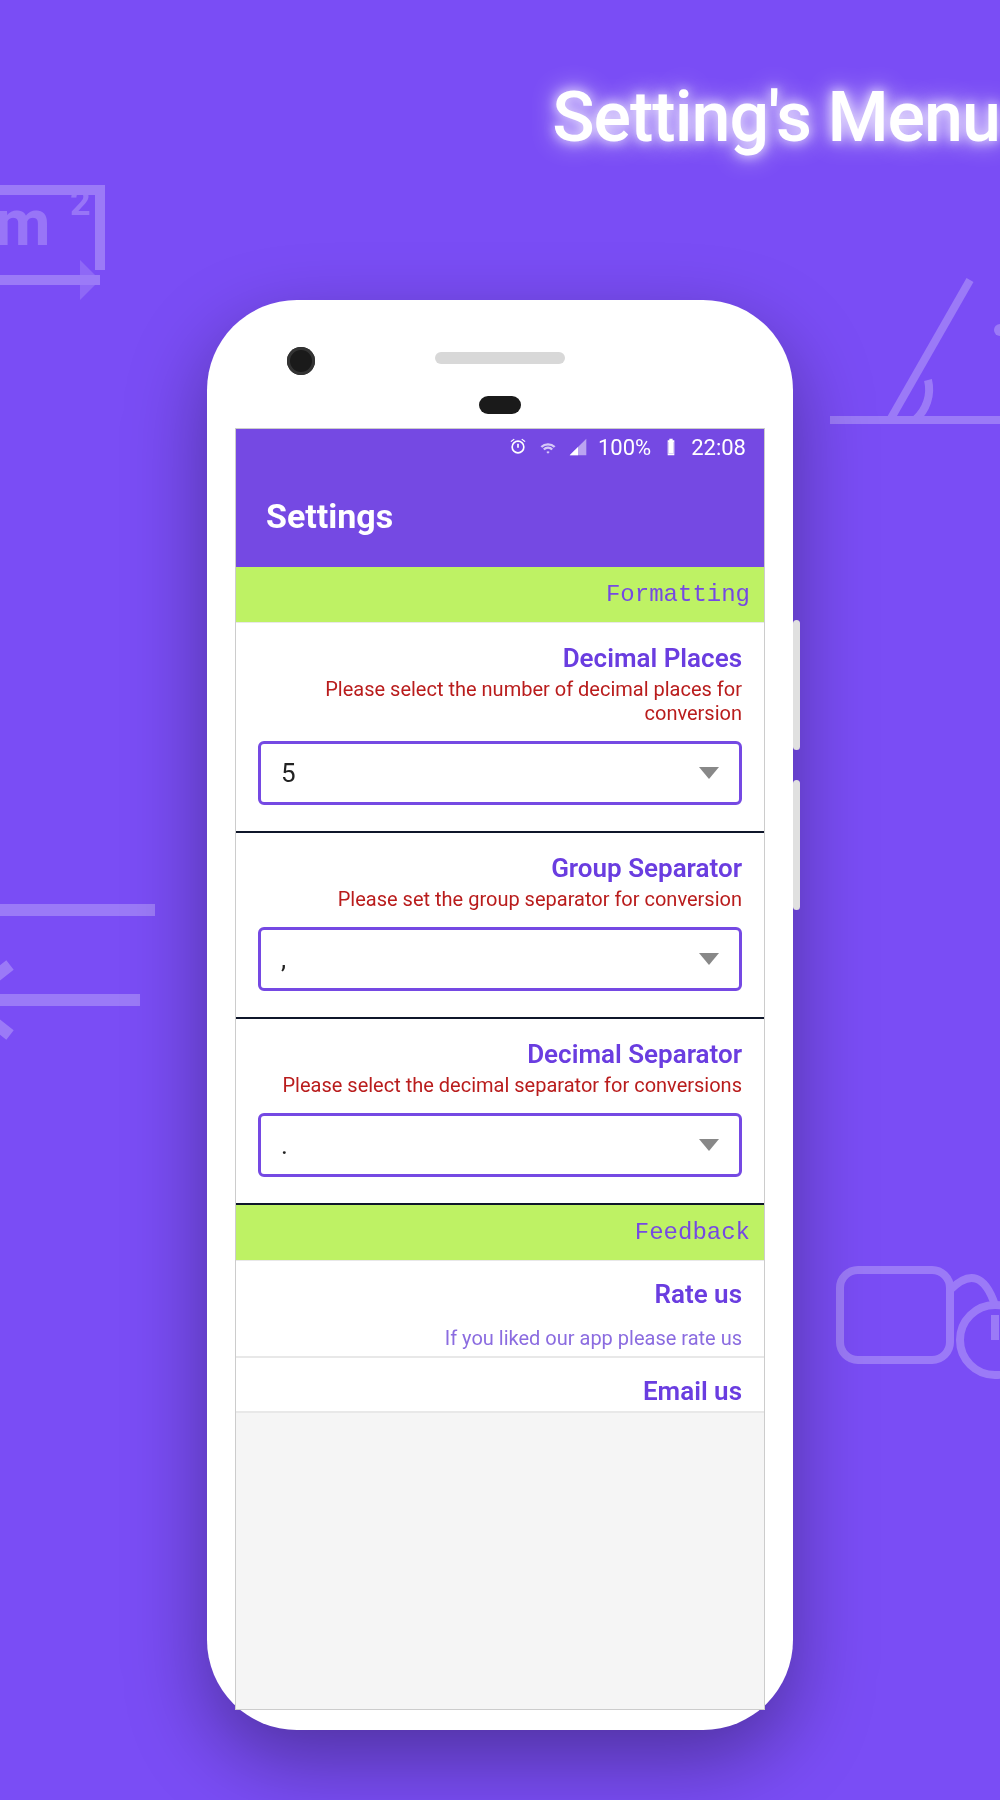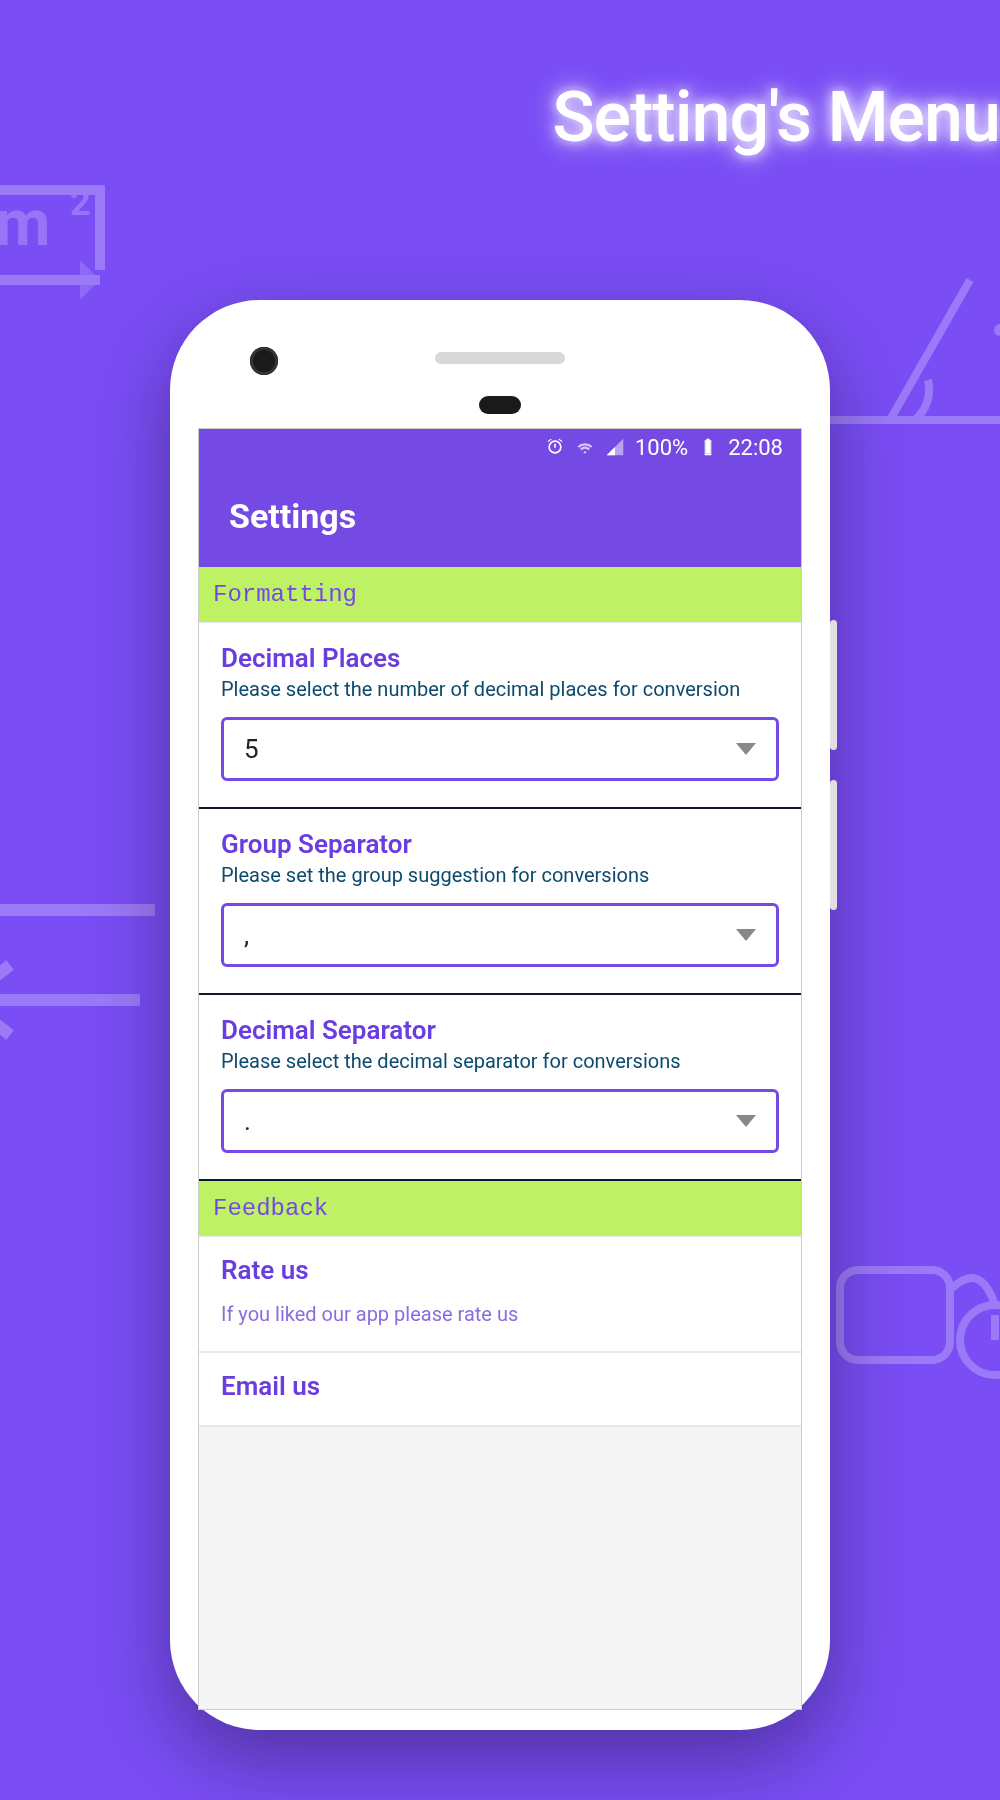--- a/index.html
+++ b/index.html
@@ -40,25 +40,26 @@
   text-shadow: 0 0 25px rgba(255,255,255,0.9), 0 0 12px rgba(255,255,255,0.8);
   letter-spacing: -1px;
 }
 
 
 .phone {
   position: absolute;
   top: 300px;
   left: 50%;
   transform: translateX(-50%);
-  width: 660px;
+  width: 586px;
   height: 1430px;
   background: #fff;
   border-radius: 90px;
   box-shadow: 0 30px 80px rgba(0,0,0,0.35);
+  text-align: right;
 }
 .phone-btn-r1 { position:absolute; right:-7px; top:320px; width:7px; height:130px; background:#e0e0e0; border-radius:4px; }
 .phone-btn-r2 { position:absolute; right:-7px; top:480px; width:7px; height:130px; background:#e0e0e0; border-radius:4px; }
 
 .camera {
   position: absolute; top: 47px; left: 80px;
   width: 28px; height: 28px; background: #1a1a1a; border-radius: 50%;
   box-shadow: inset 0 0 0 3px #333;
 }
 .speaker-top {
@@ -116,21 +117,21 @@
   background: #fff;
   padding: 20px 22px 26px;
   border-bottom: 2px solid #0f172a;
 }
 .card-title {
   color: #6a3de0;
   font-size: 26px;
   font-weight: 600;
 }
 .card-sub {
-  color: #0c4a6e;
+  color: #b91c1c;
   font-size: 20px;
   margin-top: 4px;
 }
 .select {
   margin-top: 16px;
   border: 3px solid #7549e3;
   border-radius: 6px;
   height: 64px;
   display: flex;
   align-items: center;
@@ -141,21 +142,21 @@
 }
 .select .caret {
   width: 0; height: 0;
   border-left: 10px solid transparent;
   border-right: 10px solid transparent;
   border-top: 12px solid #888;
 }
 
 .feedback-item {
   background: #fff;
-  padding: 18px 22px 24px;
+  padding: 18px 22px 5px;
   border-bottom: 2px solid #e8e8e8;
 }
 .feedback-title { color: #6a3de0; font-size: 26px; font-weight: 600; }
 .feedback-sub { color: #8b6ce0; font-size: 20px; margin-top: 16px; line-height: 1.3; }
 
 </style>
 </head>
 <body>
 
 <svg class="bg-icon bg-m2" viewBox="0 0 160 180">
@@ -223,21 +224,21 @@
       <div class="card-title">Decimal Places</div>
       <div class="card-sub">Please select the number of decimal places for conversion</div>
       <div class="select">
         <span>5</span>
         <span class="caret"></span>
       </div>
     </div>
 
     <div class="card">
       <div class="card-title">Group Separator</div>
-      <div class="card-sub">Please set the group suggestion for conversions</div>
+      <div class="card-sub">Please set the group separator for conversion</div>
       <div class="select">
         <span>,</span>
         <span class="caret"></span>
       </div>
     </div>
 
     <div class="card">
       <div class="card-title">Decimal Separator</div>
       <div class="card-sub">Please select the decimal separator for conversions</div>
       <div class="select">

